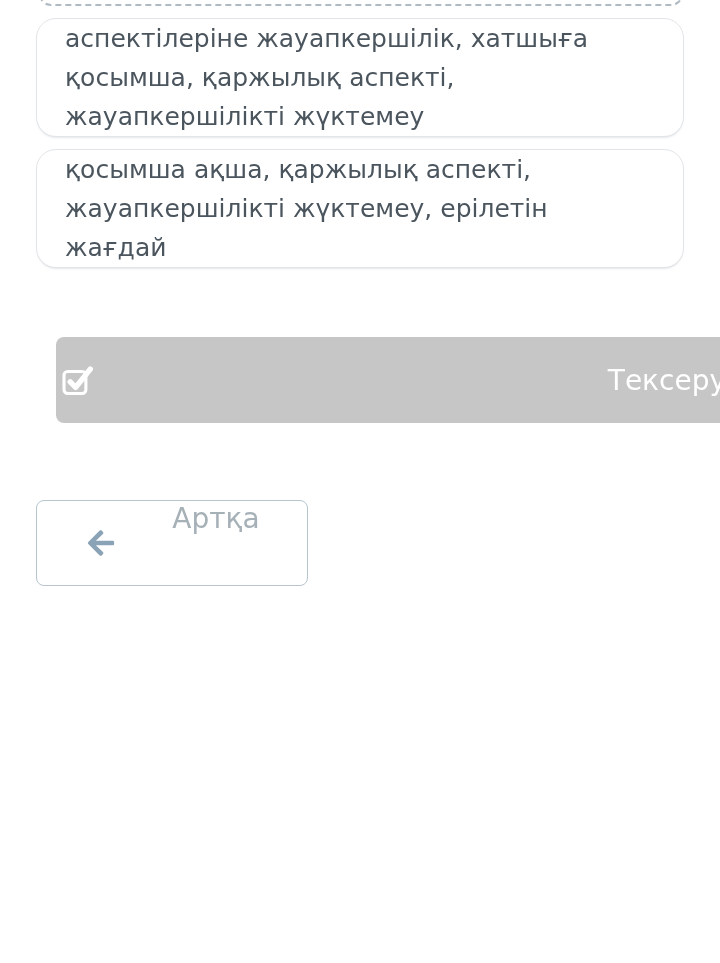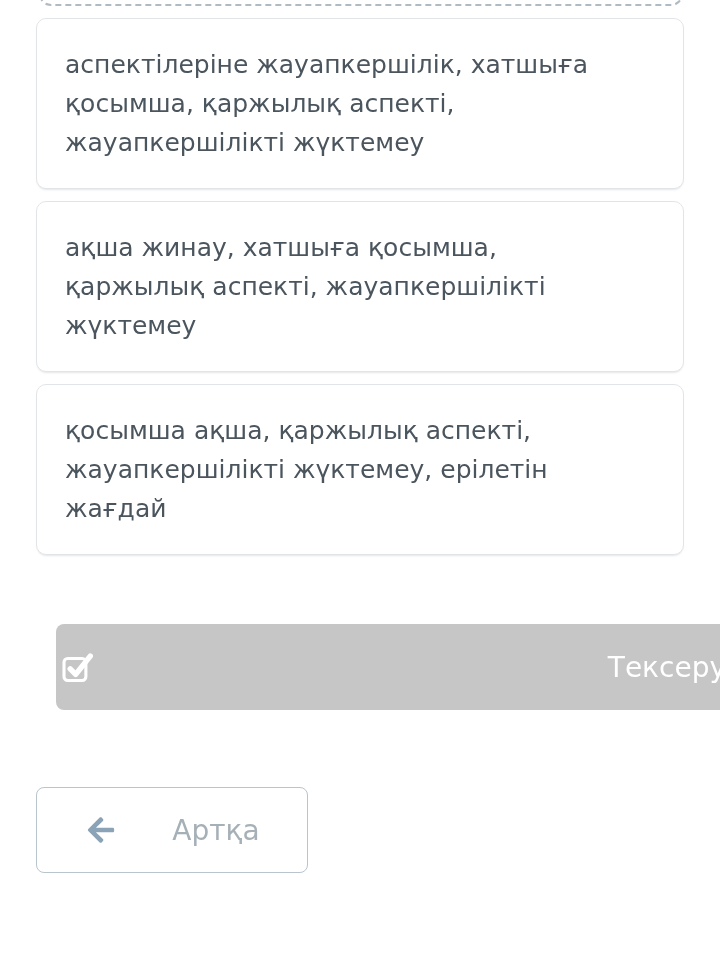--- a/index.html
+++ b/index.html
@@ -24,23 +24,23 @@
     border-radius: 12px;
     box-sizing: border-box;
     background: #ffffff;
   }
 
   .option-card {
     box-sizing: border-box;
     width: 648px;
     background: #ffffff;
     border: 1px solid #e2e5e8;
-    border-radius: 10px;
+    border-radius: 20px;
     box-shadow: 0 2px 2px -1px rgba(150,160,170,0.25);
-    padding: 26px 28px;
+    padding: 0 28px;
     margin-top: 12px;
     font-size: 25px;
     line-height: 39px;
     color: #4b555e;
     white-space: pre-line;
     cursor: pointer;
   }
   .option-card:first-of-type { margin-top: 8px; }
 
   .check-btn {
@@ -64,21 +64,20 @@
 
   .back-btn {
     box-sizing: border-box;
     margin-top: 77px;
     width: 272px;
     height: 86px;
     background: #ffffff;
     border: 1px solid #b8c5cd;
     border-radius: 8px;
     display: flex;
-    align-items: center;
     justify-content: center;
     gap: 54px;
     font-size: 28px;
     font-family: inherit;
     color: #a6b0b7;
     cursor: pointer;
   }
 
   .icon { display: inline-flex; align-items: center; justify-content: center; }
 </style>
@@ -88,23 +87,20 @@
 <div class="page">
   <div class="content">
 
     <div class="dropzone"></div>
 
     <div class="option-card">аспектілеріне жауапкершілік, хатшыға
 қосымша, қаржылық аспекті,
 жауапкершілікті жүктемеу</div>
 
 
-    <div class="option-card">ақша жинау, хатшыға қосымша,
-қаржылық аспекті, жауапкершілікті
-жүктемеу</div>
 
     <div class="option-card">қосымша ақша, қаржылық аспекті,
 жауапкершілікті жүктемеу, ерілетін
 жағдай</div>
 
     <button class="check-btn">
       <span class="icon">
         <svg width="31" height="31" viewBox="0 0 34 34">
           <rect x="2.2" y="7.2" width="24" height="24" rx="4" fill="none" stroke="#ffffff" stroke-width="3.4"></rect>
           <path d="M9 18.5 L15 24.5 L31 4.5" fill="none" stroke="#ffffff" stroke-width="6" stroke-linecap="round" stroke-linejoin="round"></path>

